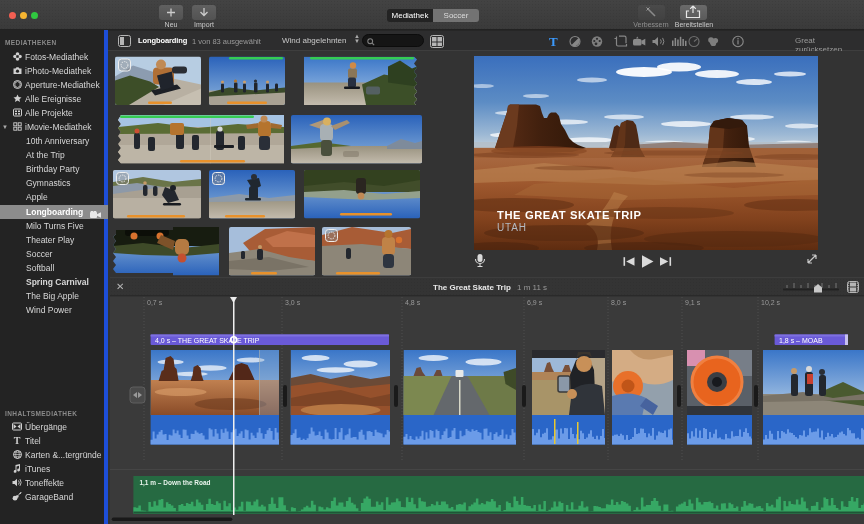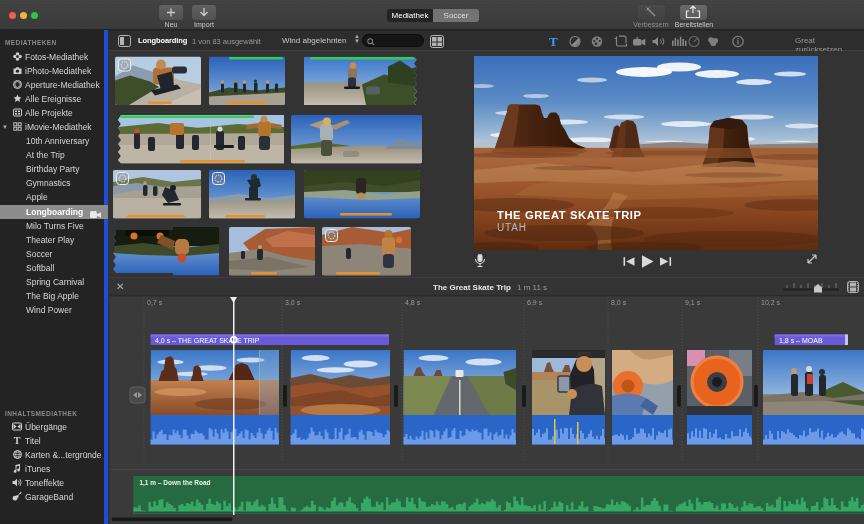--- a/index.html
+++ b/index.html
@@ -178,21 +178,21 @@
       <div class="sb-i sel" style="padding-left:26px;">Longboarding<span style="float:right;margin-right:7px;margin-top:3px;"><svg width="11" height="8" viewBox="0 0 11 8">
               <rect x="0" y="1" width="7" height="6" rx="1" fill="#e8e8e8"></rect>
               <path d="M7 3.2 l4 -2 v5.6 l-4 -2z" fill="#e8e8e8"></path>
               <circle cx="2" cy="0.9" r="1.4" fill="#e8e8e8"></circle>
               <circle cx="5" cy="0.9" r="1.4" fill="#e8e8e8"></circle>
             </svg></span></div>
       <div class="sb-i" style="padding-left:14px;">Milo Turns Five</div>
       <div class="sb-i" style="padding-left:14px;">Theater Play</div>
       <div class="sb-i" style="padding-left:14px;">Soccer</div>
       <div class="sb-i" style="padding-left:14px;">Softball</div>
-      <div class="sb-i" style="padding-left:14px;">Spring Carnival</div>
+      <div class="sb-i" style="padding-left:14px;font-weight:bold;">Spring Carnival</div>
       <div class="sb-i" style="padding-left:14px;">The Big Apple</div>
       <div class="sb-i" style="padding-left:14px;">Wind Power</div>
     </div>
     <div class="abs sb-h" style="left:5px; top:380px;">INHALTSMEDIATHEK</div>
     <div class="abs" id="sb-list2" style="left:12px; top:390px; width:96px;">
       <div class="sb-i c2"><span class="ic"><svg width="10" height="9" viewBox="0 0 10 9">
               <rect x="0.5" y="1" width="9" height="7" rx="1" fill="none" stroke="#cfcfcf"></rect>
               <path d="M1.5 2 l3 2.5 -3 2.5z M8.5 2 l-3 2.5 3 2.5z" fill="#cfcfcf"></path>
             </svg></span>Übergänge</div>
       <div class="sb-i c2"><span class="ic" style="font-family:'Liberation Serif',serif;font-weight:bold;font-size:10px;">T</span>Titel</div>

